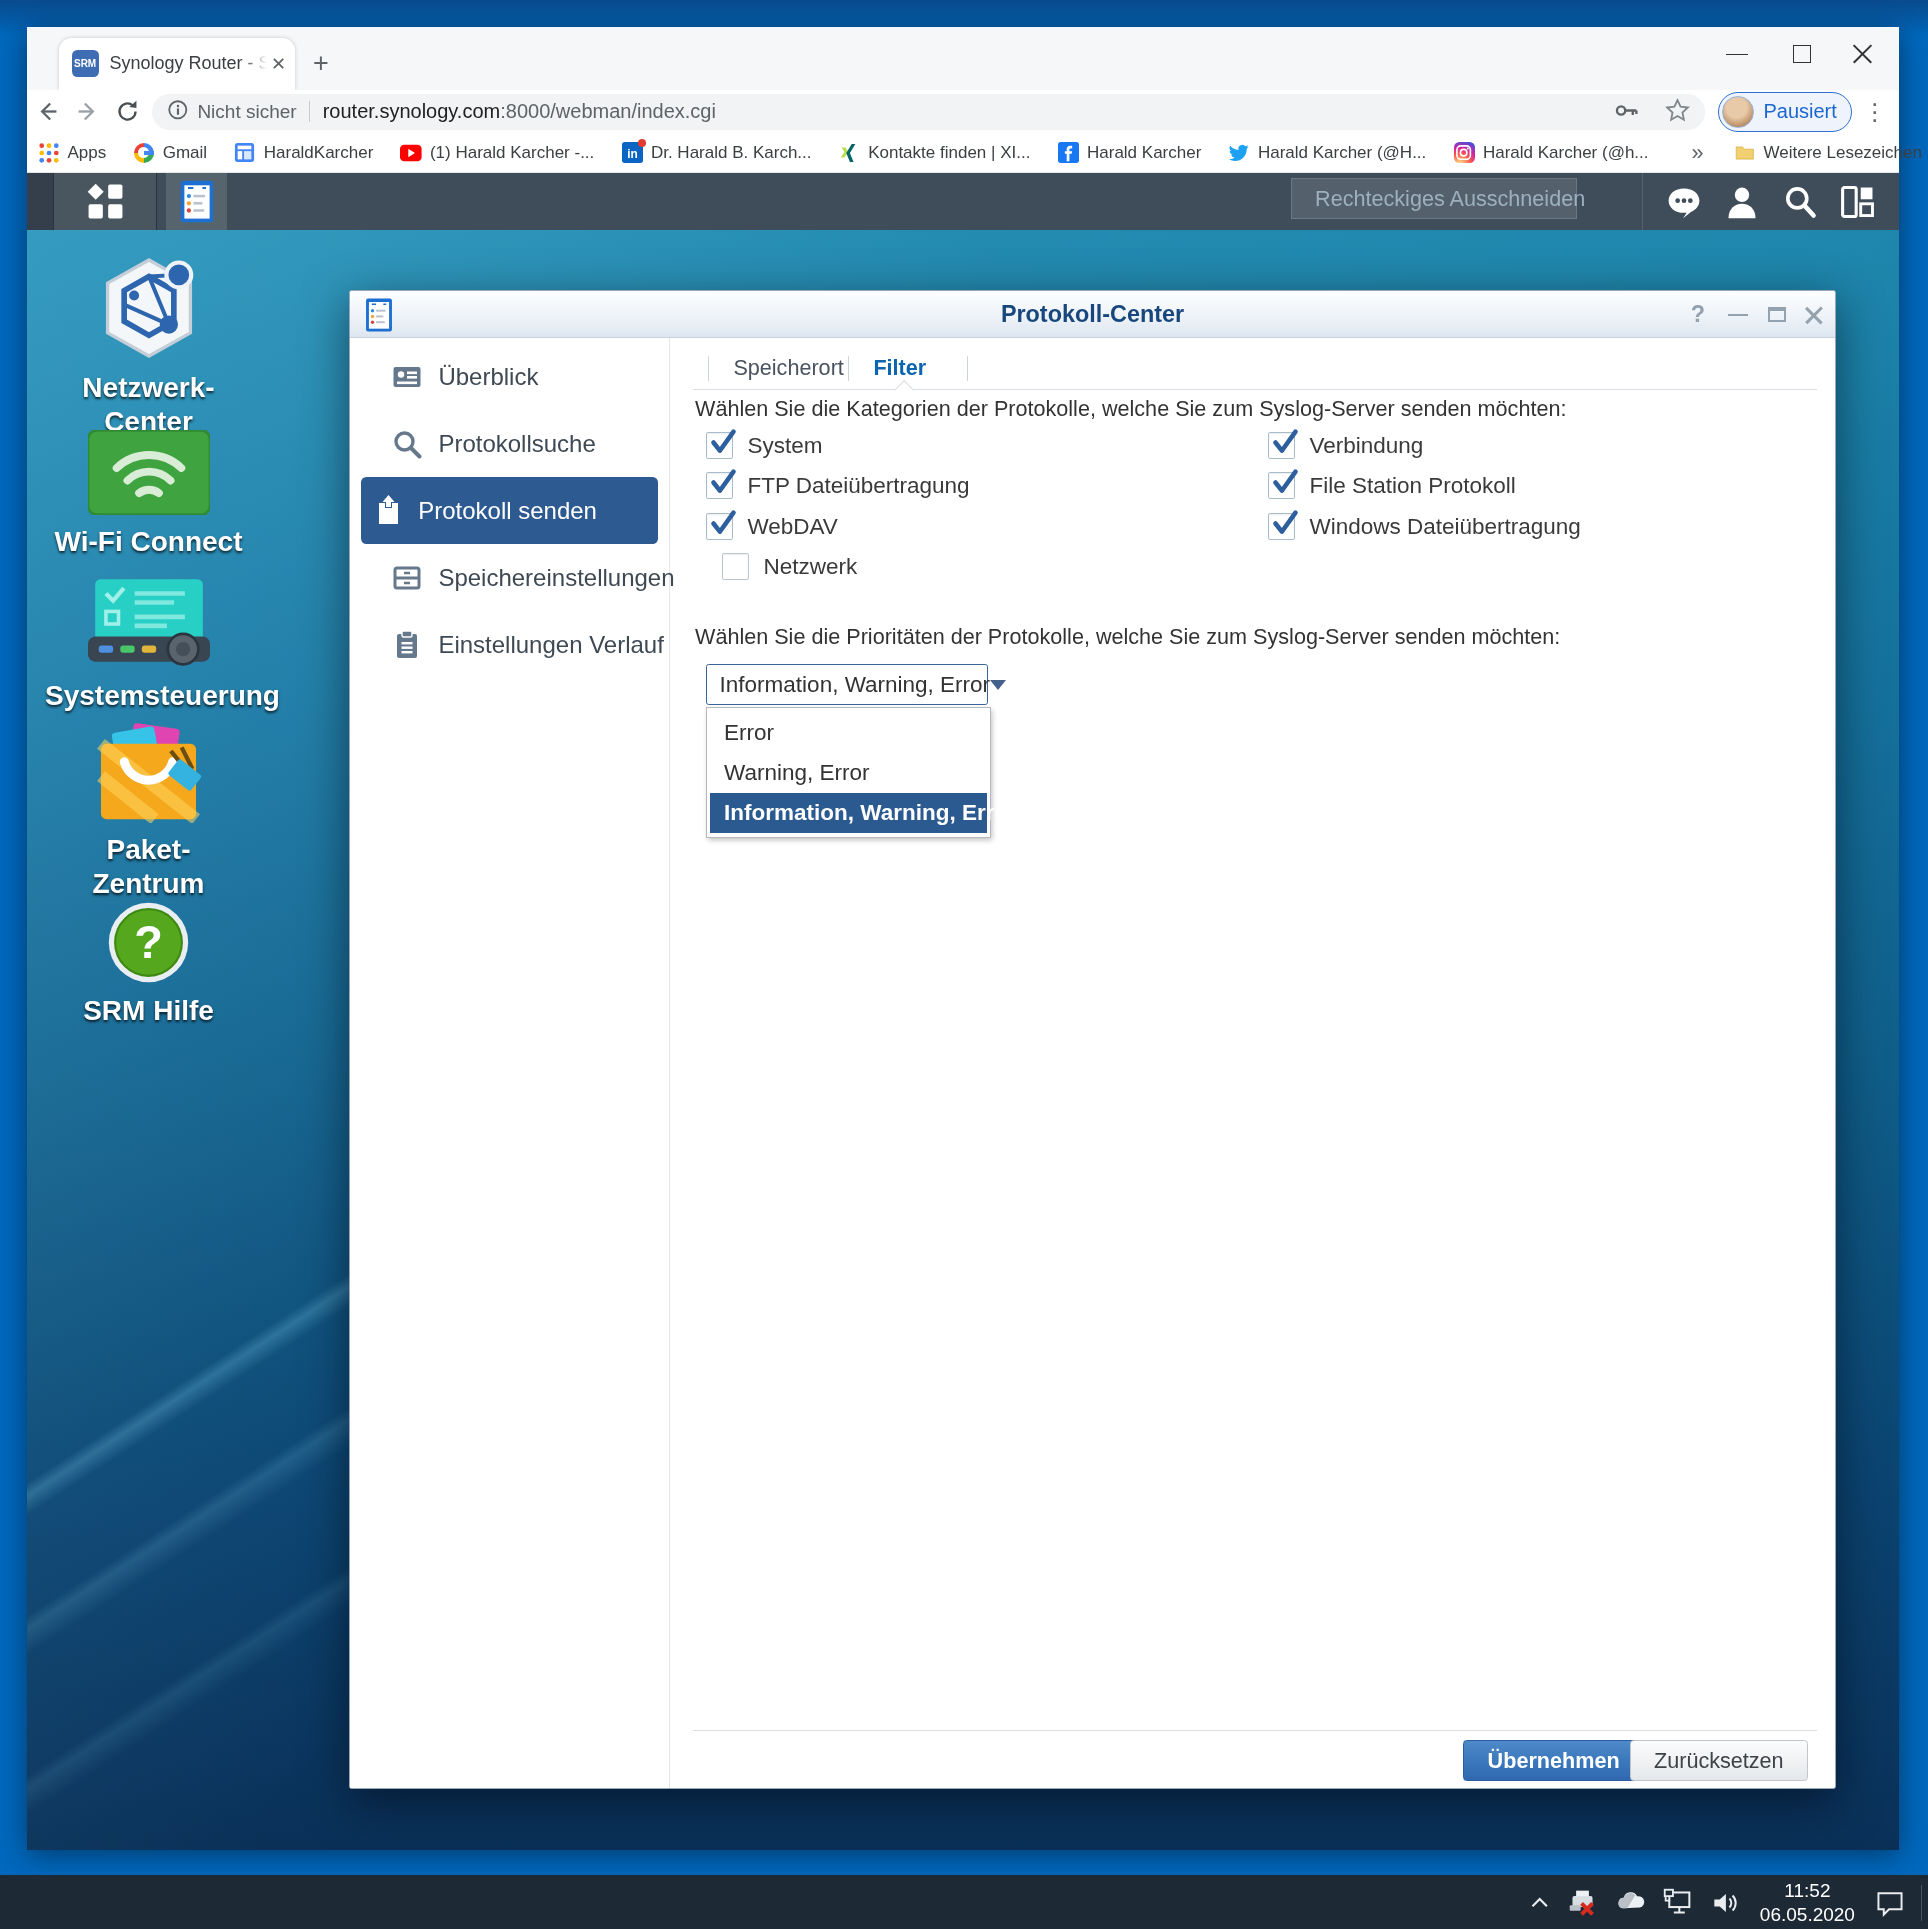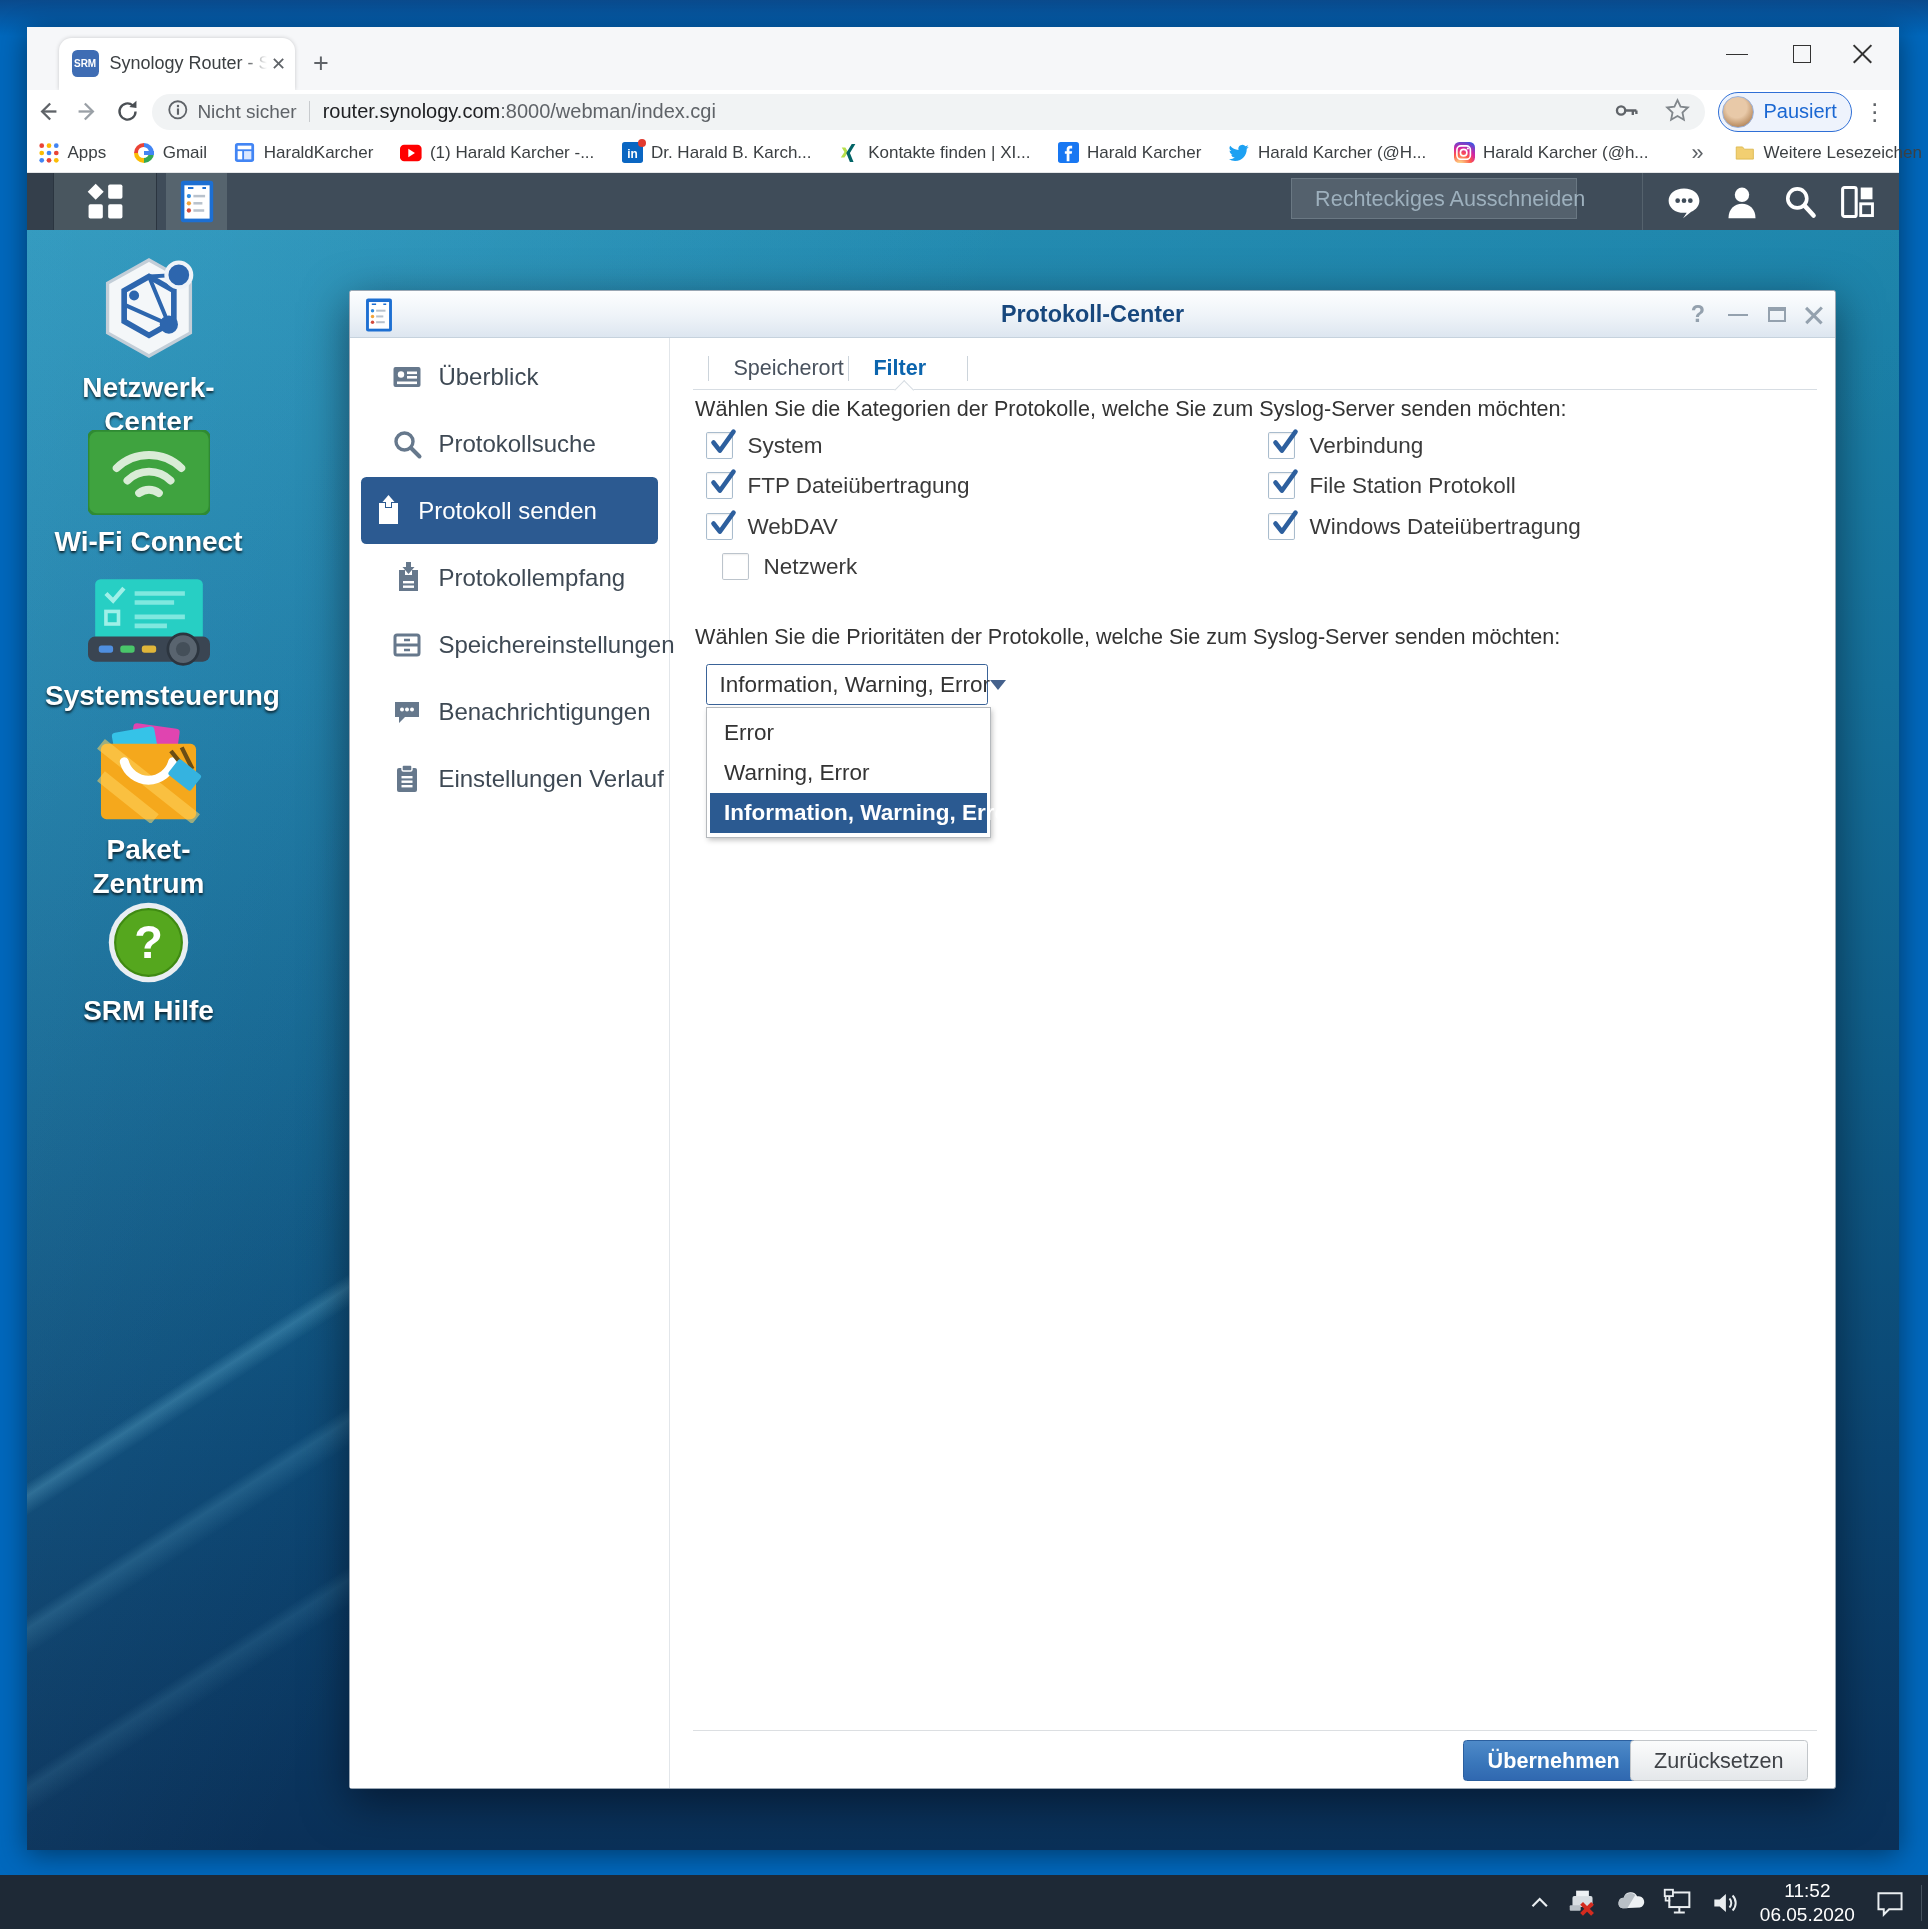--- a/index.html
+++ b/index.html
@@ -482,49 +482,26 @@
                     <rect x="12" y="23.5" width="11" height="2.4" fill="#fff"></rect>
                     <rect x="15" y="5" width="5" height="7" fill="currentColor"></rect>
                     <polygon points="17.5,0 11.5,7 23.5,7" fill="currentColor"></polygon>
                   </svg>
                 </span>
                 <span class="sb-label">Protokoll senden</span>
               </div>
               <div class="sb-item">
                 <span class="sb-ic">
                   <svg width="32" height="32" viewBox="0 0 32 32">
-                    <path d="M8 8 v21 h19 V8 h-6 v5 h-7 V8 z" fill="currentColor"></path>
-                    <rect x="12" y="19" width="11" height="2.4" fill="#fff"></rect>
-                    <rect x="12" y="23.5" width="11" height="2.4" fill="#fff"></rect>
-                    <rect x="15" y="0" width="5" height="6" fill="currentColor"></rect>
-                    <polygon points="17.5,12 11.5,5 23.5,5" fill="currentColor"></polygon>
-                  </svg>
-                </span>
-                <span class="sb-label">Protokollempfang</span>
-              </div>
-              <div class="sb-item">
-                <span class="sb-ic">
-                  <svg width="32" height="32" viewBox="0 0 32 32">
                     <rect x="4" y="6" width="24" height="20" rx="2" fill="none" stroke="currentColor" stroke-width="3"></rect>
                     <path d="M4 16 h24" stroke="currentColor" stroke-width="3"></path>
                     <path d="M13 11 h6 M13 21 h6" stroke="currentColor" stroke-width="2.6"></path>
                   </svg>
                 </span>
                 <span class="sb-label">Speichereinstellungen</span>
-              </div>
-              <div class="sb-item">
-                <span class="sb-ic">
-                  <svg width="32" height="32" viewBox="0 0 32 32">
-                    <path d="M4 6 h24 v15 h-14 l-6 6 v-6 h-4 z" fill="currentColor"></path>
-                    <circle cx="11" cy="13.5" r="2" fill="#fff"></circle>
-                    <circle cx="16" cy="13.5" r="2" fill="#fff"></circle>
-                    <circle cx="21" cy="13.5" r="2" fill="#fff"></circle>
-                  </svg>
-                </span>
-                <span class="sb-label">Benachrichtigungen</span>
               </div>
               <div class="sb-item">
                 <span class="sb-ic">
                   <svg width="32" height="32" viewBox="0 0 32 32">
                     <rect x="6" y="5" width="20" height="24" rx="2" fill="currentColor"></rect>
                     <rect x="11" y="2" width="10" height="6" rx="1.5" fill="currentColor" stroke="#fff" stroke-width="1.4"></rect>
                     <rect x="10.5" y="13" width="11" height="2.4" fill="#fff"></rect>
                     <rect x="10.5" y="17.5" width="11" height="2.4" fill="#fff"></rect>
                     <rect x="10.5" y="22" width="11" height="2.4" fill="#fff"></rect>
                   </svg>

